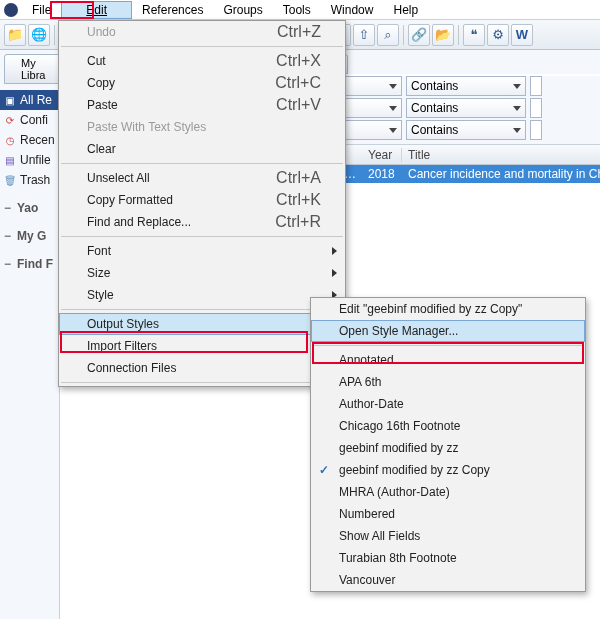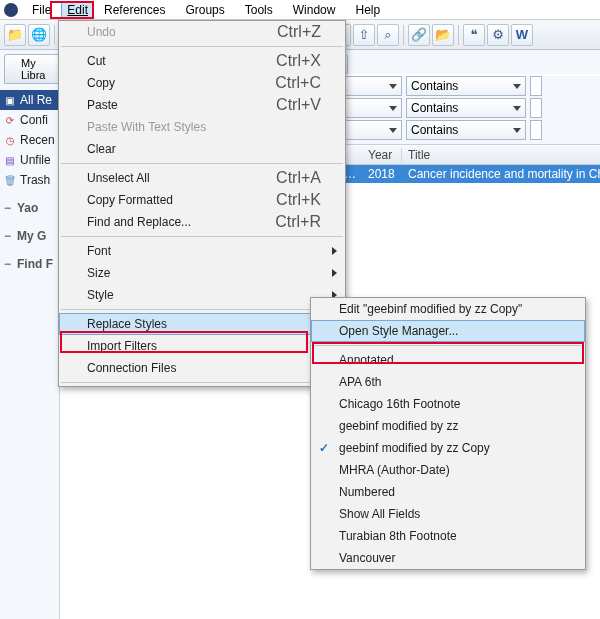--- a/index.html
+++ b/index.html
@@ -2,21 +2,21 @@
 <html><head>
 <meta charset="utf-8">
 <style>
   * { box-sizing: border-box; margin: 0; padding: 0; font-family: "Segoe UI", Tahoma, sans-serif; font-size: 12px; }
   body { background: #fff; width: 600px; height: 619px; overflow: hidden; position: relative; }
 
   
   .menubar { display: flex; align-items: center; height: 20px; background: #fff; border-bottom: 1px solid #d0d0d0; padding-left: 4px; }
   .app-icon { width: 14px; height: 14px; background: #2a3f6b; border-radius: 50%; margin-right: 4px; }
   .menubar .menu { padding: 2px 10px; cursor: default; }
-  .menubar .menu.active { background: #cde6f7; border: 1px solid #7aa7d6; padding: 1px 5px; text-decoration: underline; }
+  .menubar .menu.active { background: #cde6f7; border: 1px solid #7aa7d6; padding: 1px 24px; text-decoration: underline; }
   .red-box { position: absolute; border: 2px solid #e4002b; pointer-events: none; z-index: 200; }
 
   
   .toolbar { height: 30px; background: linear-gradient(#f6f8fb,#e6ecf3); border-bottom: 1px solid #b8c4d0; display: flex; align-items: center; padding: 0 4px; gap: 2px; }
   .tb-btn { width: 22px; height: 22px; border: 1px solid #b8c4d0; background: linear-gradient(#fff,#e8eef6); border-radius: 2px; display: flex; align-items: center; justify-content: center; font-size: 13px; color: #355b8c; cursor: pointer; }
   .tb-sep { width: 1px; height: 20px; background: #c0c8d0; margin: 0 2px; }
 
   
   .main { display: flex; height: calc(100% - 50px); }
   .sidebar { width: 60px; background: #f4f7fb; border-right: 1px solid #c8d0da; }
@@ -244,21 +244,21 @@
     <div class="mi">
       <span>Size</span>
       <span class="sub-arrow"></span>
     </div>
     <div class="mi">
       <span>Style</span>
       <span class="sub-arrow"></span>
     </div>
     <div class="sep"></div>
     <div class="mi hover">
-      <span>Replace Styles</span>
+      <span>Output Styles</span>
       <span class="sub-arrow"></span>
     </div>
     <div class="mi">
       <span>Import Filters</span>
       <span class="sub-arrow"></span>
     </div>
     <div class="mi">
       <span>Connection Files</span>
       <span class="sub-arrow"></span>
     </div>
@@ -271,20 +271,23 @@
     </div>
     <div class="mi hover">
       <span>Open Style Manager...</span>
     </div>
     <div class="sep"></div>
     <div class="mi">
       <span>Annotated</span>
     </div>
     <div class="mi">
       <span>APA 6th</span>
+    </div>
+    <div class="mi">
+      <span>Author-Date</span>
     </div>
     <div class="mi">
       <span>Chicago 16th Footnote</span>
     </div>
     <div class="mi">
       <span>geebinf modified by zz</span>
     </div>
     <div class="mi">
       <span class="check">✓</span>
       <span>geebinf modified by zz Copy</span>

